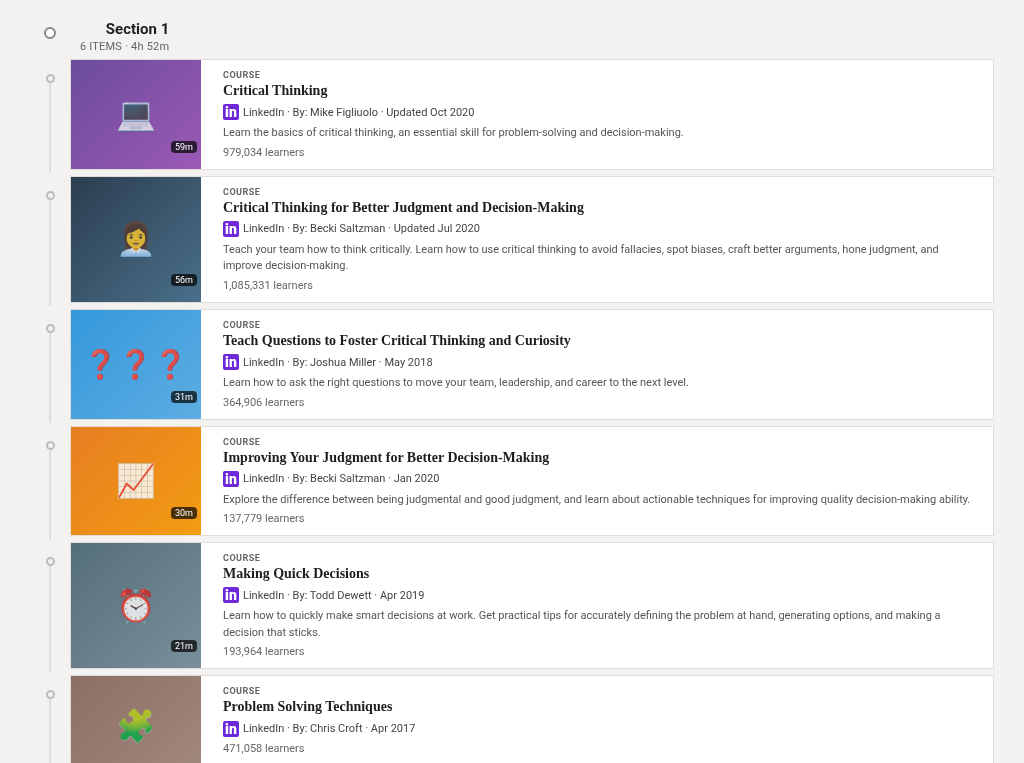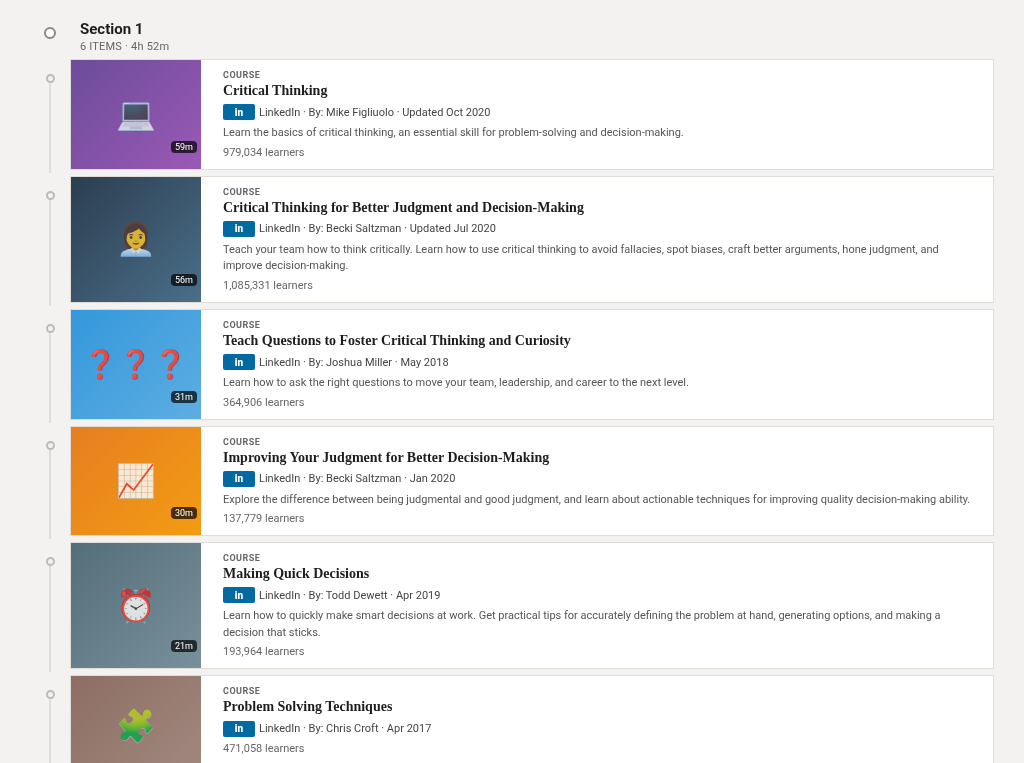--- a/index.html
+++ b/index.html
@@ -53,29 +53,29 @@
       line-height: 1.3;
       font-family: Liberation Serif, serif;
     }
     .course-author-line {
       display: flex;
       align-items: center;
       gap: 4px;
       margin-bottom: 5px;
     }
     .li-icon {
-      width: 32px;
+      width: 16px;
       height: 16px;
-      background: #0369a1;
+      background: #6d28d9;
       border-radius: 2px;
       display: inline-flex;
       align-items: center;
       justify-content: center;
       color: #fff;
-      font-size: 10px;
+      font-size: 14px;
       font-weight: 900;
       flex-shrink: 0;
     }
     .author-meta {
       font-size: 11px;
       color: #444;
     }
     .course-description {
       font-size: 11px;
       color: #555;
@@ -178,21 +178,21 @@
 </head>
 <body>
 
 <div class="page-container">
 
   <div style="display:flex; align-items:flex-start; margin-bottom:0;">
     <div class="main-timeline" style="padding-top:4px;">
       <div class="main-tl-circle"></div>
       <div class="main-tl-line"></div>
     </div>
-    <div style="padding-left:10px; padding-bottom:6px;">
+    <div style="padding-left:10px; padding-bottom:6px;text-align:right;">
       <div class="section-name">Section 1</div>
       <div class="section-info">
         <span>6 ITEMS</span>
         <span> · </span>
         <span>4h 52m</span>
       </div>
     </div>
   </div>
 
   <div class="courses-wrapper" id="courses-list">

